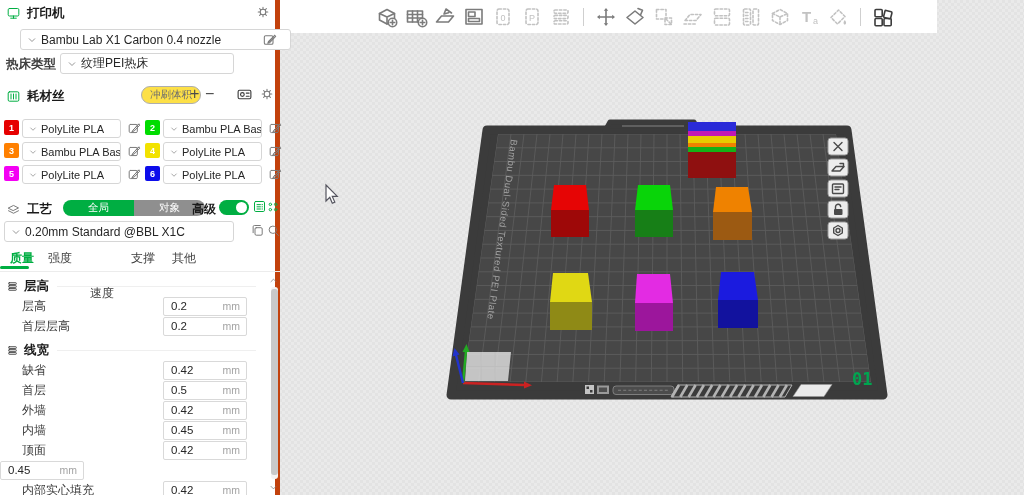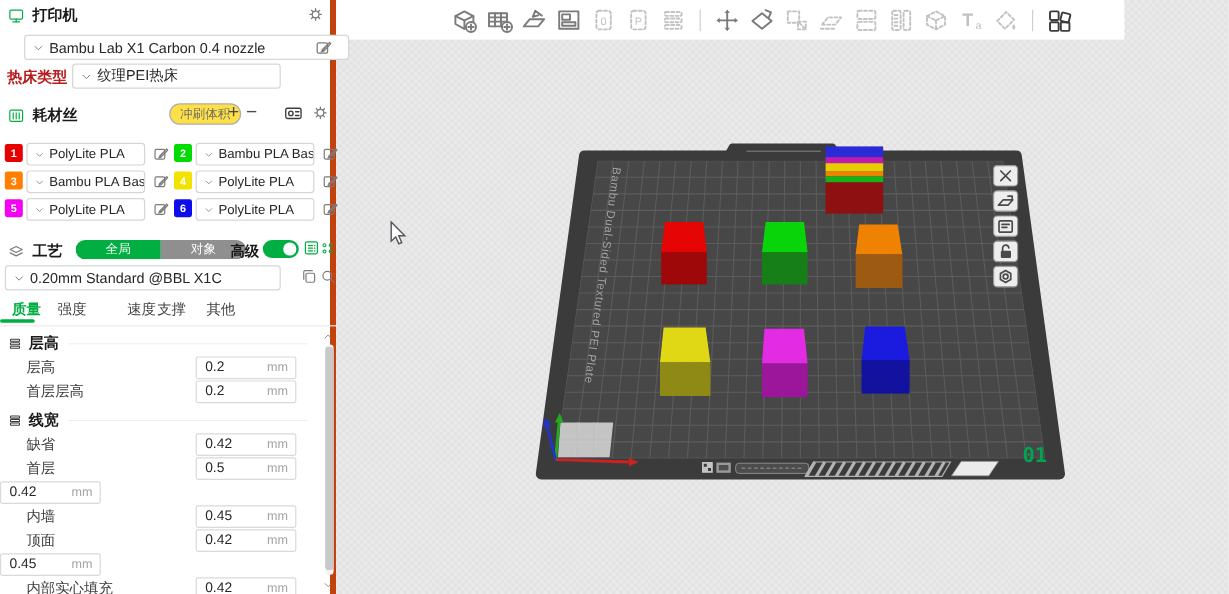--- a/index.html
+++ b/index.html
@@ -377,21 +377,21 @@
       </span>
     <span class="stxt">Bambu Lab X1 Carbon 0.4 nozzle</span>
   </div>
   <span class="editbtn" style="left:262px;top:32px" id="i-edit-printer">
       <svg class="ic " width="16" height="16" viewBox="0 0 24 24" style="color:#7b7b7b">
         <rect x="3.5" y="5.5" width="13" height="13" rx="2"></rect>
         <path d="M9.5 14.5 19 5M19 5l1.5 1.5-9 9.5-3 .8Z"></path>
       </svg>
     </span>
 
-  <span class="abs" style="left:6px;top:56px;font-weight:bold;font-size:12.5px;color:#b91c1c">热床类型</span>
+  <span class="abs" style="left:6px;top:56px;font-weight:bold;font-size:12.5px;color:#404040">热床类型</span>
   <div class="select" style="left:60px;top:53px;width:174px">
     <span class="chev" id="i-chev2">
         <svg class="ic " width="12" height="12" viewBox="0 0 24 24" style="color:#7b7b7b">
           <path d="M6.5 9.5 12 15l5.5-5.5"></path>
         </svg>
       </span>
     <span class="stxt">纹理PEI热床</span>
   </div>
 
   <div class="hdr" style="top:86px">
@@ -562,21 +562,21 @@
   <span class="abs" style="left:266px;top:223px;display:flex" id="i-search">
       <svg class="ic " width="15" height="15" viewBox="0 0 24 24" style="color:#7b7b7b">
         <circle cx="10.8" cy="10.8" r="5.8"></circle>
         <path d="M15.3 15.3 20 20"></path>
       </svg>
     </span>
 
   <div id="tabs">
       <span class="tab active" style="left: 10px;">质量</span>
       <span class="tab" style="left: 48px; font-family: Liberation Mono, monospace;">强度</span>
-      <span class="tab" style="left: 106px;">速度</span>
+      <span class="tab" style="left: 90px; margin-top: 35px;">速度</span>
       <span class="tab" style="left: 131px;">支撑</span>
       <span class="tab" style="left: 172px;">其他</span>
     </div>
   <div id="tab-underline"></div>
   <div id="panel-divider"></div>
 
   <div id="params">
       <div class="sec-hdr" style="margin-top: 3px;">
         <span class="hico">
           <svg class="ic dark" width="13" height="13" viewBox="0 0 24 24" style="color:#3c3c3c">
@@ -621,20 +621,21 @@
         </span>
       </div>
       <div class="prow">
         <span class="lbl">首层</span>
       <span class="field">
           <span class="v">0.5</span>
           <span class="u">mm</span>
         </span>
       </div>
       <div class="prow">
+        <span class="lbl">外墙</span>
       <span class="field">
           <span class="v">0.42</span>
           <span class="u">mm</span>
         </span>
       </div>
       <div class="prow">
         <span class="lbl">内墙</span>
       <span class="field">
           <span class="v">0.45</span>
           <span class="u">mm</span>

